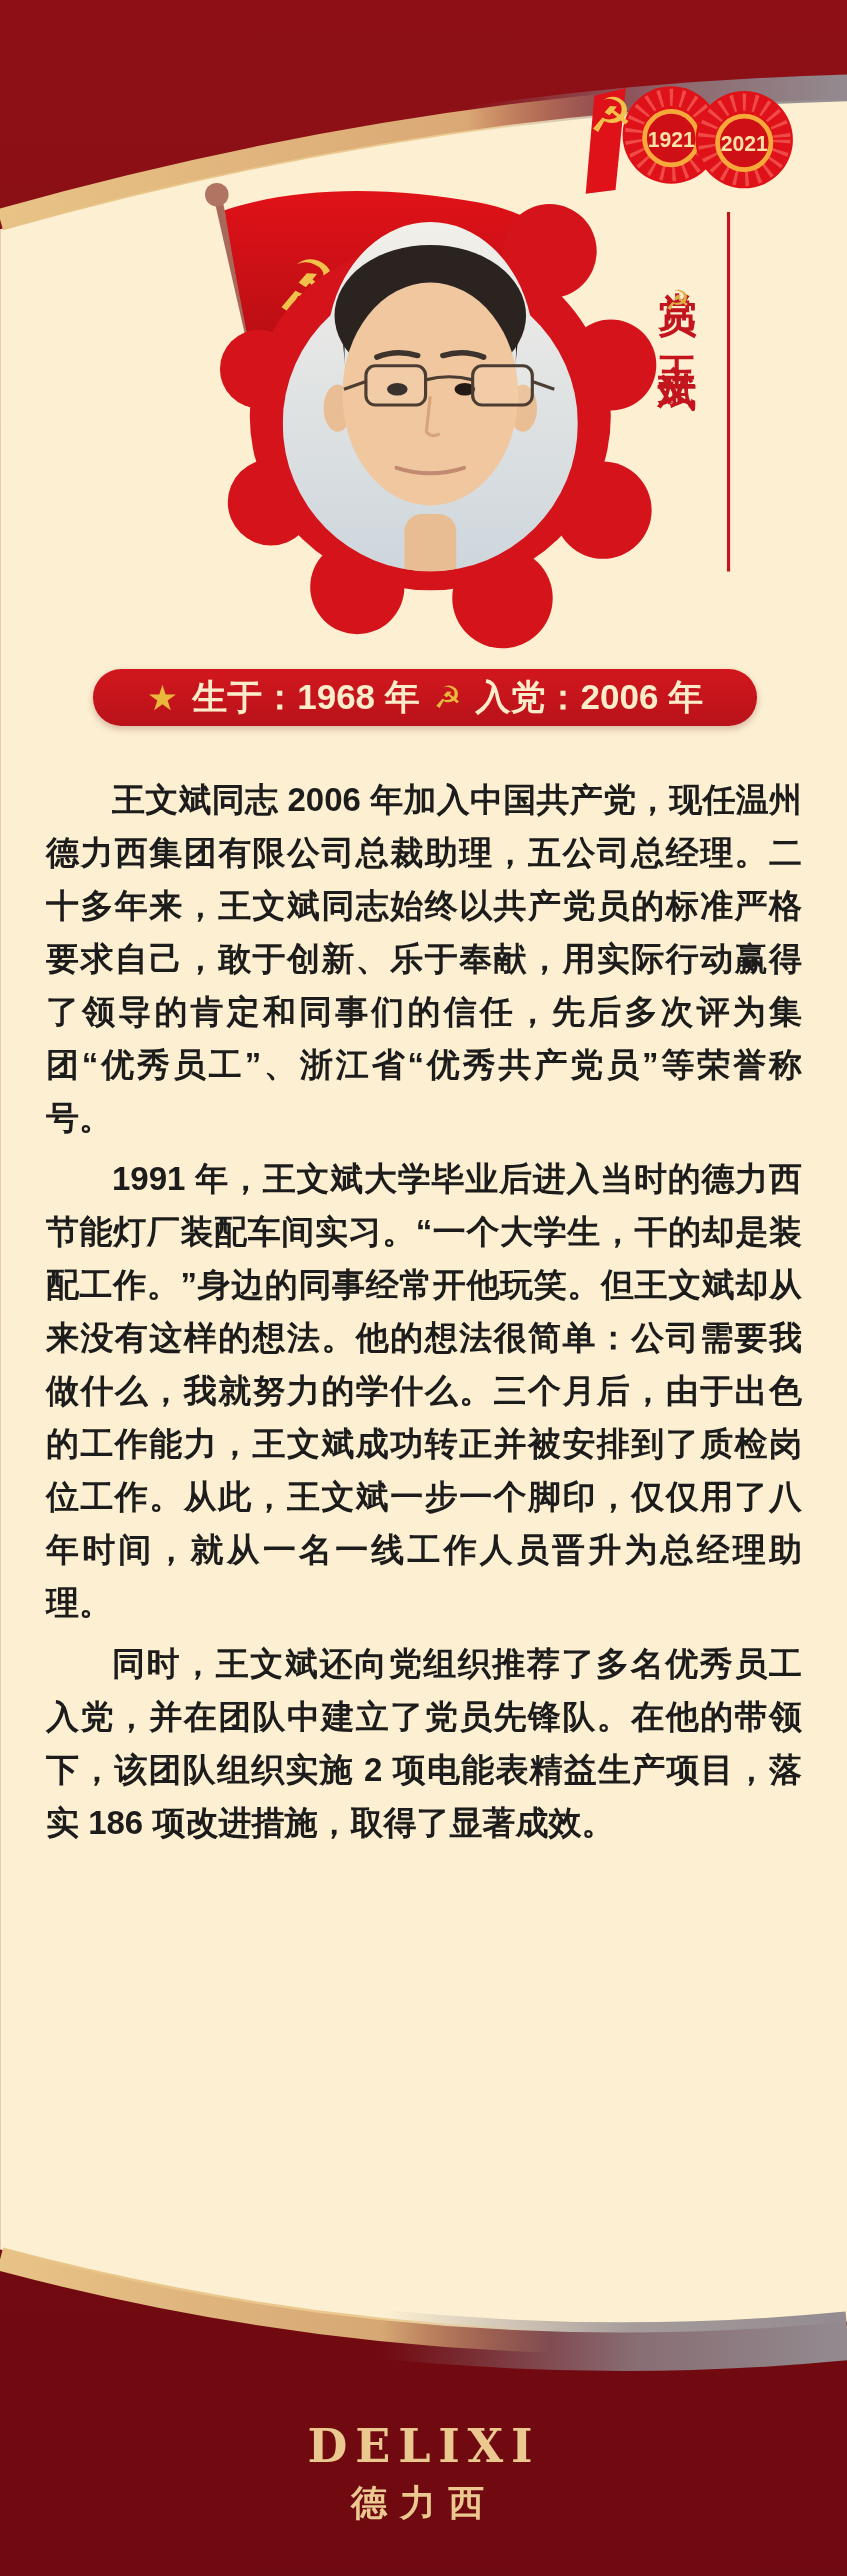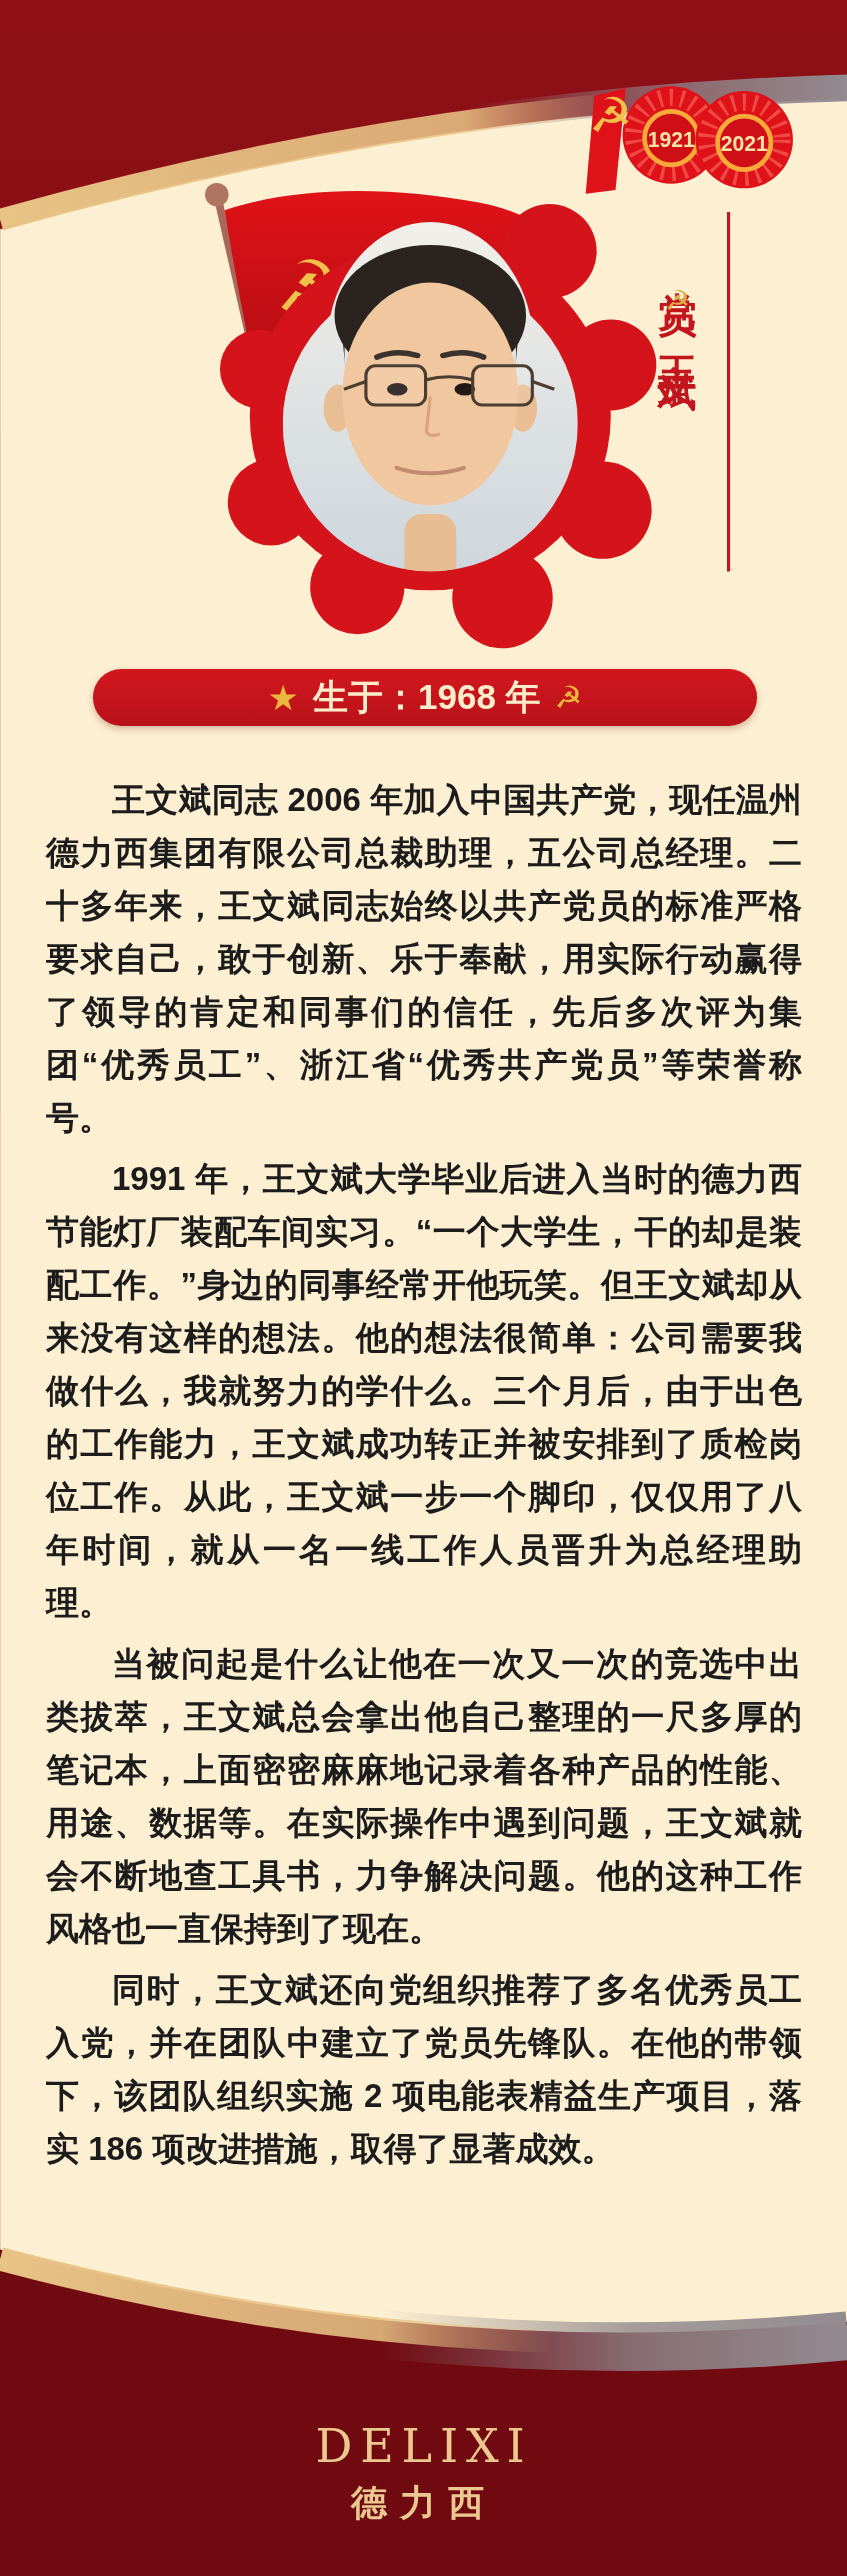--- a/index.html
+++ b/index.html
@@ -42,21 +42,21 @@
     position:absolute;left:38px;top:765px;width:772px;
     color:#1c1c1c;font-size:33px;line-height:53px;
     text-align:justify;font-weight:600;
   }
   .article p{margin:8px;text-indent:66px;}
 
   
   .brand-en{
     position:absolute;left:0;right:0;top:2419px;text-align:center;
     font-family:"DejaVu Serif","Liberation Serif",serif;
-    font-size:46px;font-weight:400;letter-spacing:7.8px;color:#eac88f;
+    font-size:46px;font-weight:700;letter-spacing:7.8px;color:#eac88f;
   }
   .brand-cn{
     position:absolute;left:0;right:0;top:2479px;text-align:center;
     font-size:36px;font-weight:700;letter-spacing:12.6px;color:#eac88f;
   }
 </style>
 </head>
 <body>
 
 <div class="page">
@@ -172,26 +172,26 @@
   </svg>
 
   <div class="vprofile">
     <span>党员</span><span class="vemblem">☭</span><span>王文斌</span>
   </div>
 
   <div class="banner">
     <span class="star">★</span>
     <span>生于：1968 年</span>
     <span class="emblem">☭</span>
+    <span>入党：2006 年</span>
   </div>
 
   <div class="article">
     <p>王文斌同志 2006 年加入中国共产党，现任温州德力西集团有限公司总裁助理，五公司总经理。二十多年来，王文斌同志始终以共产党员的标准严格要求自己，敢于创新、乐于奉献，用实际行动赢得了领导的肯定和同事们的信任，先后多次评为集团“优秀员工”、浙江省“优秀共产党员”等荣誉称号。</p>
     <p>1991 年，王文斌大学毕业后进入当时的德力西节能灯厂装配车间实习。“一个大学生，干的却是装配工作。”身边的同事经常开他玩笑。但王文斌却从来没有这样的想法。他的想法很简单：公司需要我做什么，我就努力的学什么。三个月后，由于出色的工作能力，王文斌成功转正并被安排到了质检岗位工作。从此，王文斌一步一个脚印，仅仅用了八年时间，就从一名一线工作人员晋升为总经理助理。</p>
-    <p>当被问起是什么让他在一次又一次的竞选中出类拔萃，王文斌总会拿出他自己整理的一尺多厚的笔记本，上面密密麻麻地记录着各种产品的性能、用途、数据等。在实际操作中遇到问题，王文斌就会不断地查工具书，力争解决问题。他的这种工作风格也一直保持到了现在。</p>
     <p>同时，王文斌还向党组织推荐了多名优秀员工入党，并在团队中建立了党员先锋队。在他的带领下，该团队组织实施 2 项电能表精益生产项目，落实 186 项改进措施，取得了显著成效。</p>
   </div>
 
   <div class="brand-en">DELIXI</div>
   <div class="brand-cn">德力西</div>
 
 </div>
 
 
 </body></html>

